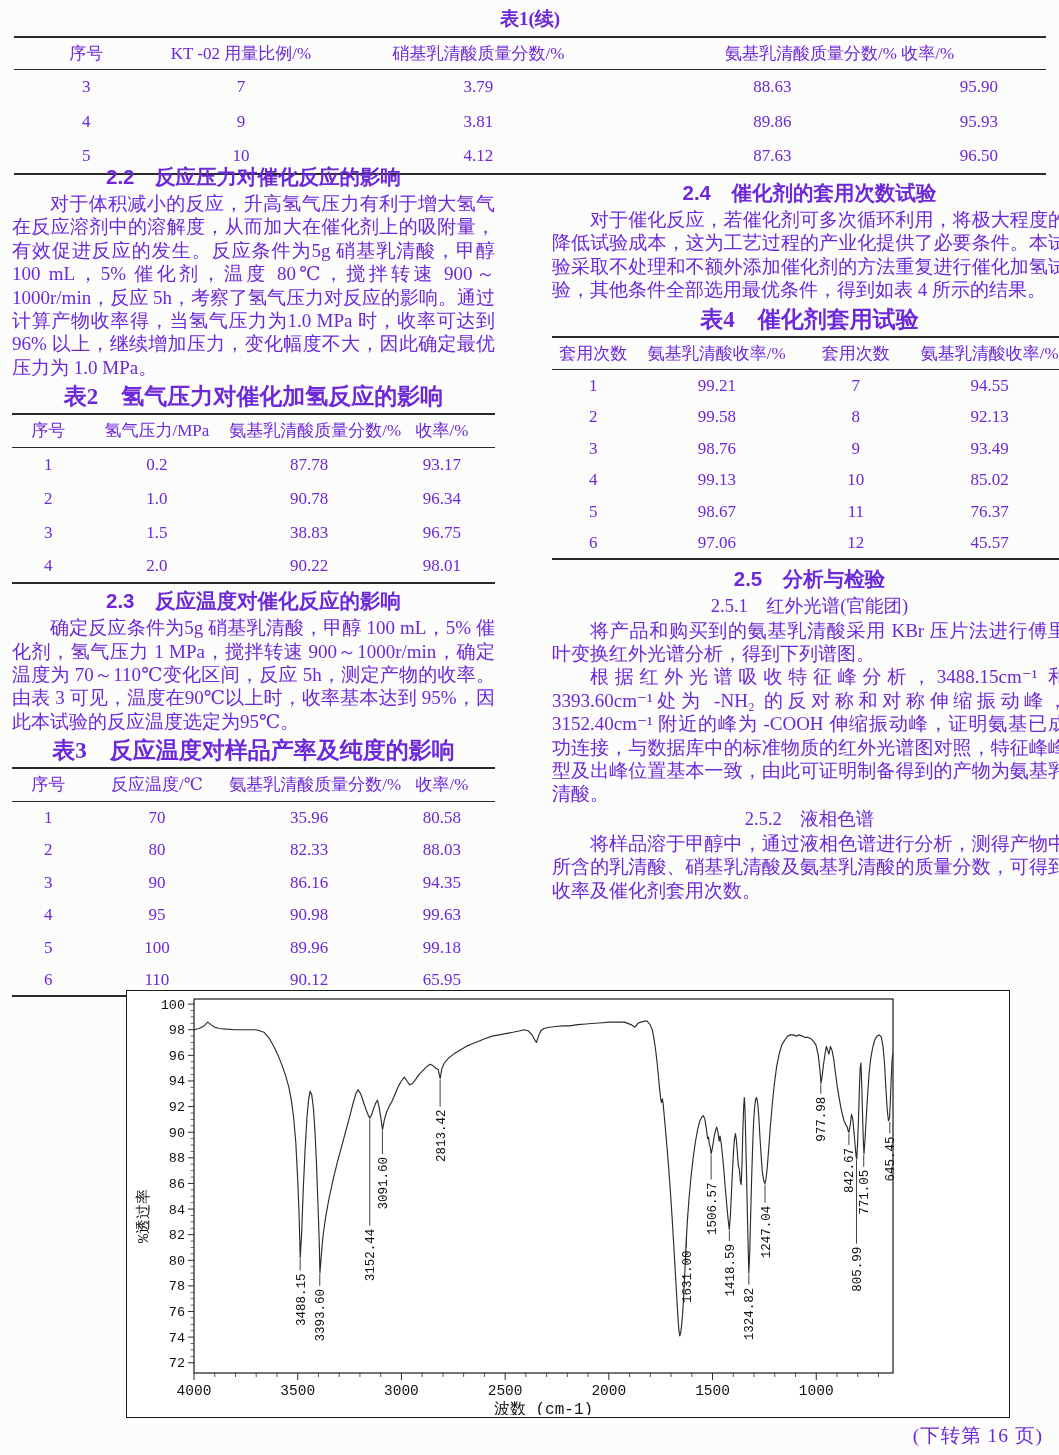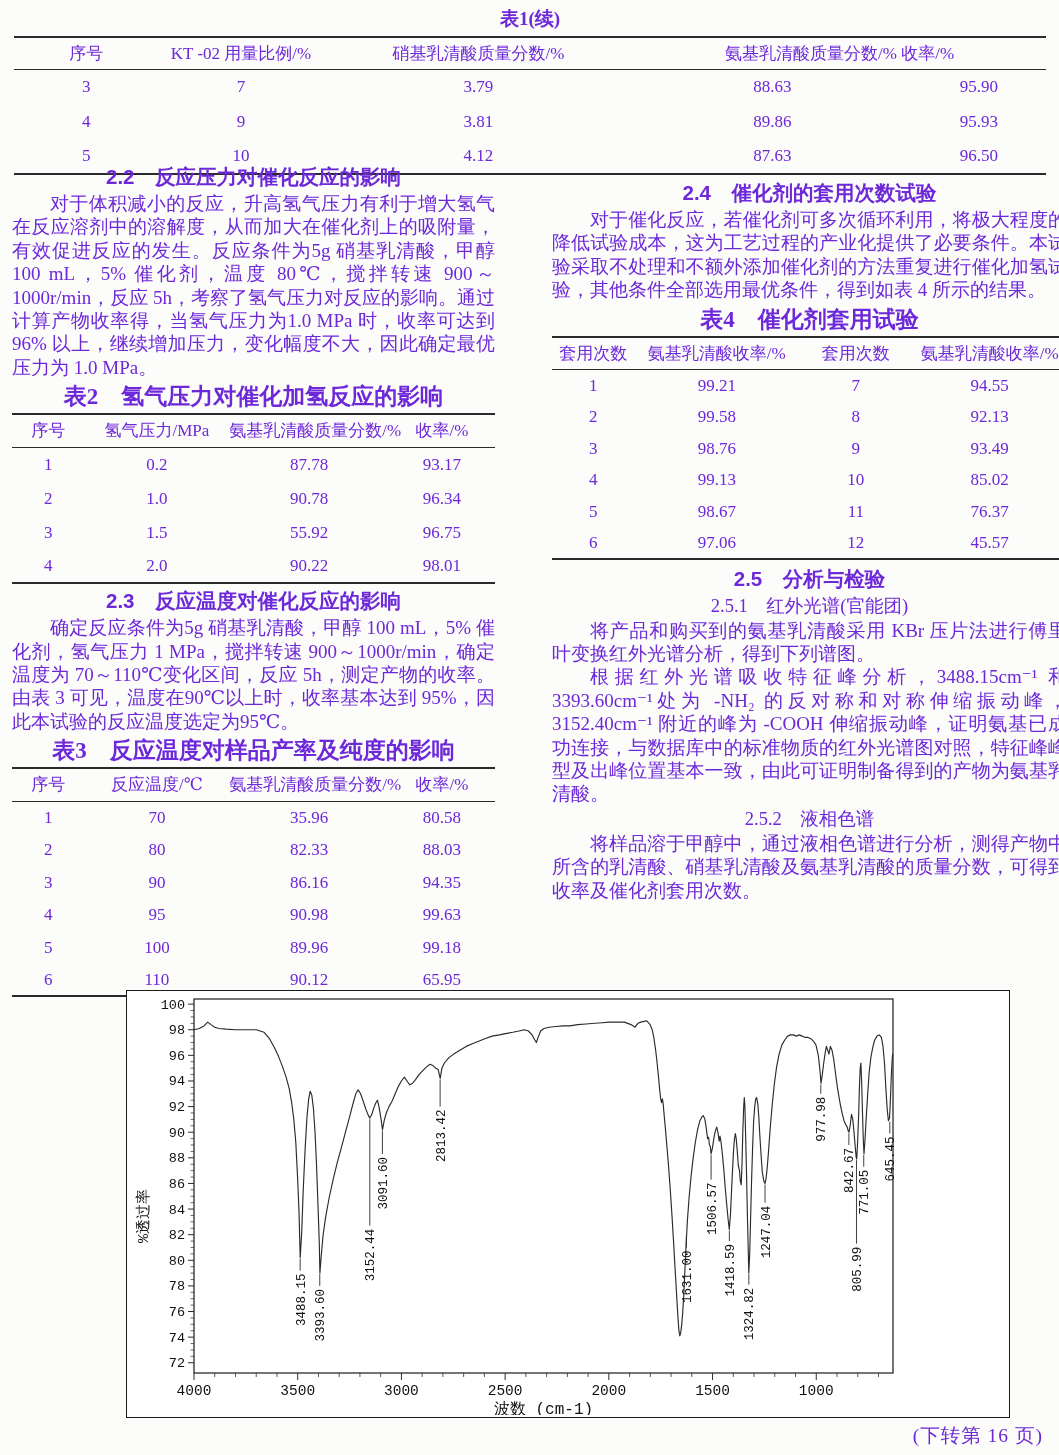--- a/index.html
+++ b/index.html
@@ -128,21 +128,21 @@
           </tr>
           <tr>
             <td>2</td>
             <td>1.0</td>
             <td>90.78</td>
             <td>96.34</td>
           </tr>
           <tr>
             <td>3</td>
             <td>1.5</td>
-            <td>55.92</td>
+            <td>38.83</td>
             <td>96.75</td>
           </tr>
           <tr>
             <td>4</td>
             <td>2.0</td>
             <td>90.22</td>
             <td>98.01</td>
           </tr>
         </tbody>
     </table>

